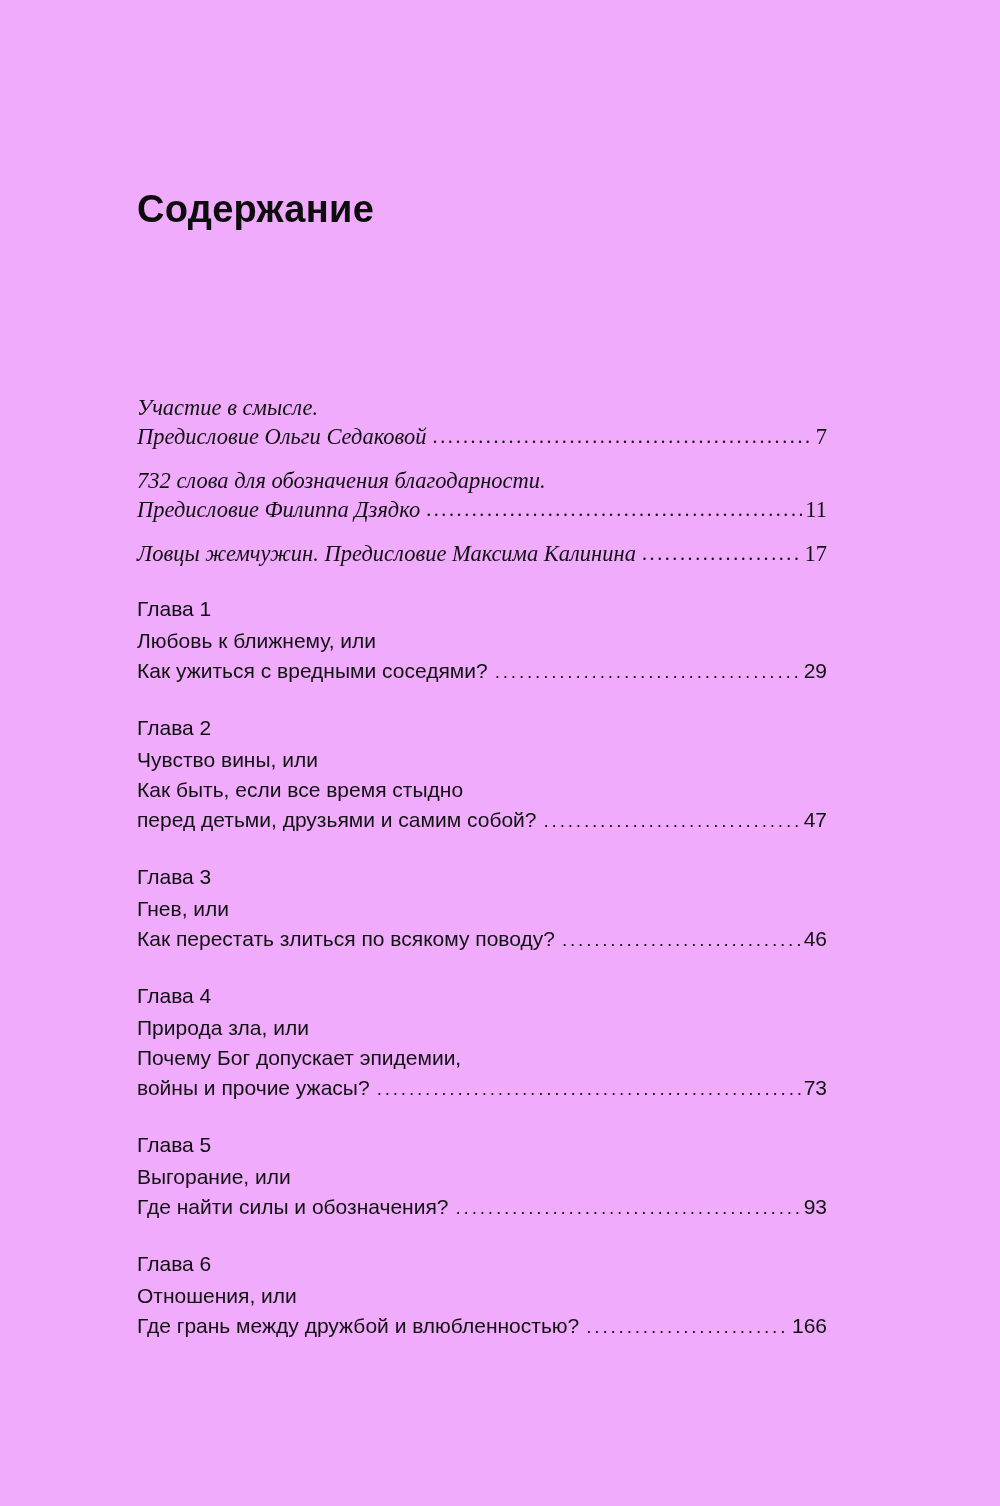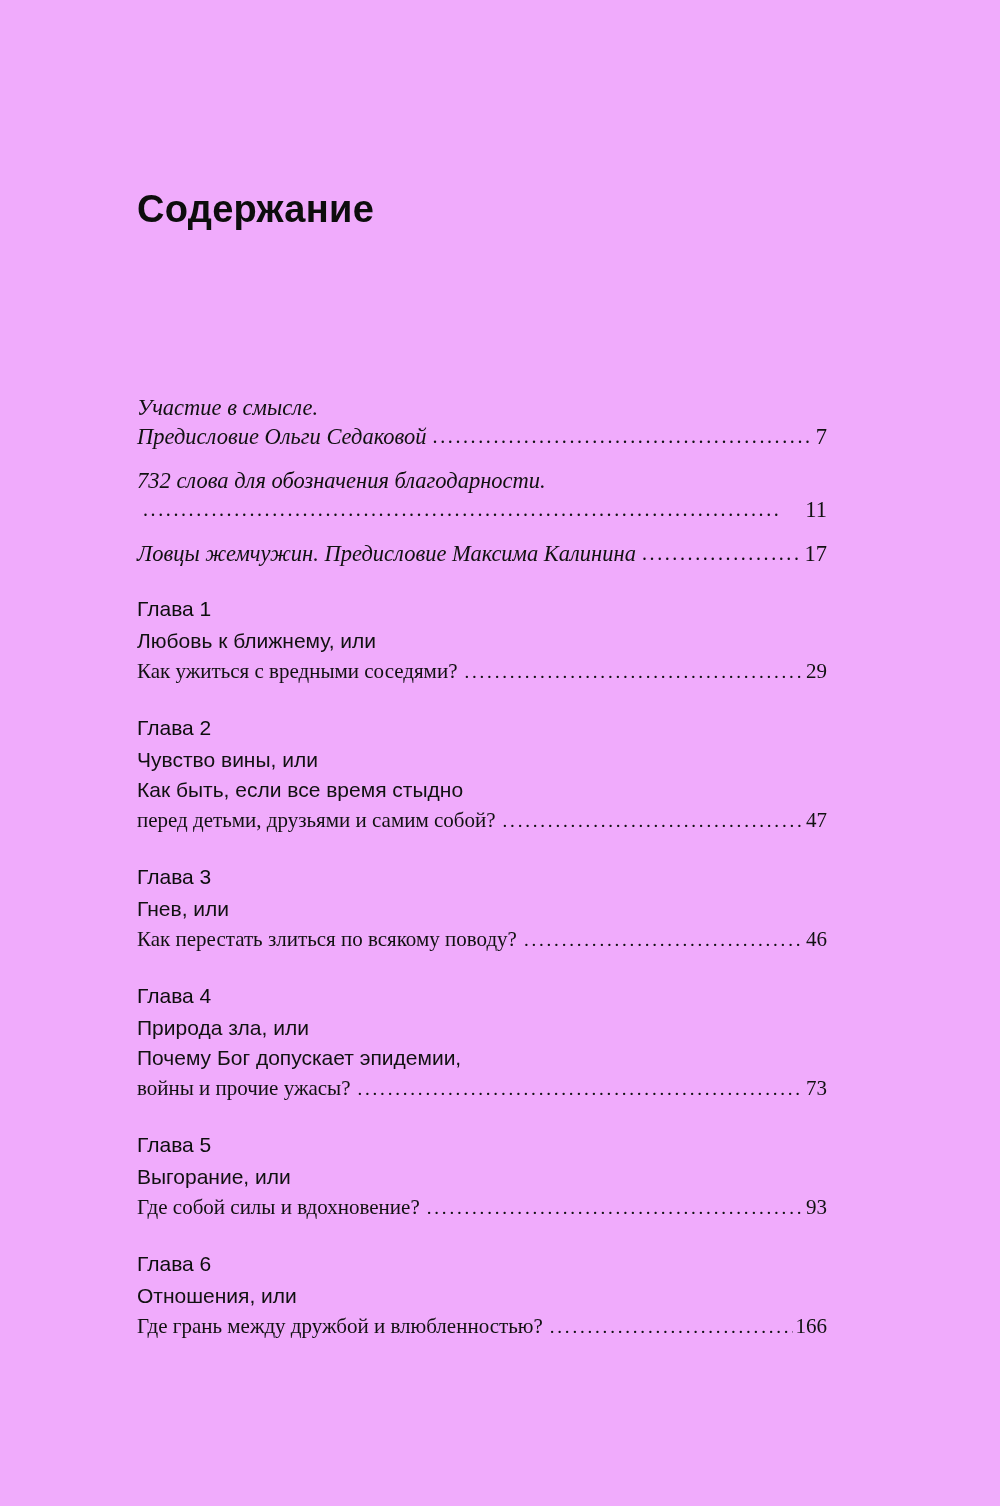--- a/index.html
+++ b/index.html
@@ -91,21 +91,21 @@
     font-family: Liberation Sans, sans-serif;
     font-size: 21px;
     line-height: 30px;
     color: #111111;
     white-space: nowrap;
   }
   .chapter .ch-last {
     display: flex;
     align-items: baseline;
     width: 100%;
-    font-family: Liberation Serif, serif;
+    font-family: Liberation Sans, sans-serif;
     font-size: 21px;
     line-height: 30px;
   }
   .chapter .ch-last .txt { flex: 0 0 auto; white-space: nowrap; }
   .chapter .ch-last .dots {
     flex: 1 1 auto;
     overflow: hidden;
     white-space: nowrap;
     letter-spacing: 2.8px;
     margin: 0 3px 0 7px;
@@ -127,20 +127,21 @@
       <span class="lastline">
         <span class="txt">Предисловие Ольги Седаковой</span>
         <span class="dots">....................................................................................</span>
         <span class="pg">7</span>
       </span>
     </div>
 
     <div class="fm-entry">
       <span class="line">732 слова для обозначения благодарности.</span>
       <span class="lastline">
+        <span class="txt">Предисловие Филиппа Дзядко</span>
         <span class="dots">....................................................................................</span>
         <span class="pg">11</span>
       </span>
     </div>
 
     <div class="fm-entry">
       <span class="lastline">
         <span class="txt">Ловцы жемчужин. Предисловие Максима Калинина</span>
         <span class="dots">....................................................................................</span>
         <span class="pg">17</span>
@@ -186,21 +187,21 @@
         <span class="txt">войны и прочие ужасы?</span>
         <span class="dots">....................................................................................</span>
         <span class="pg">73</span>
       </div>
     </div>
 
     <div class="chapter">
       <div class="ch-label">Глава 5</div>
       <div class="ch-line">Выгорание, или</div>
       <div class="ch-last">
-        <span class="txt">Где собой силы и вдохновение?</span>
+        <span class="txt">Где найти силы и обозначения?</span>
         <span class="dots">....................................................................................</span>
         <span class="pg">93</span>
       </div>
     </div>
 
     <div class="chapter">
       <div class="ch-label">Глава 6</div>
       <div class="ch-line">Отношения, или</div>
       <div class="ch-last">
         <span class="txt">Где грань между дружбой и влюбленностью?</span>

